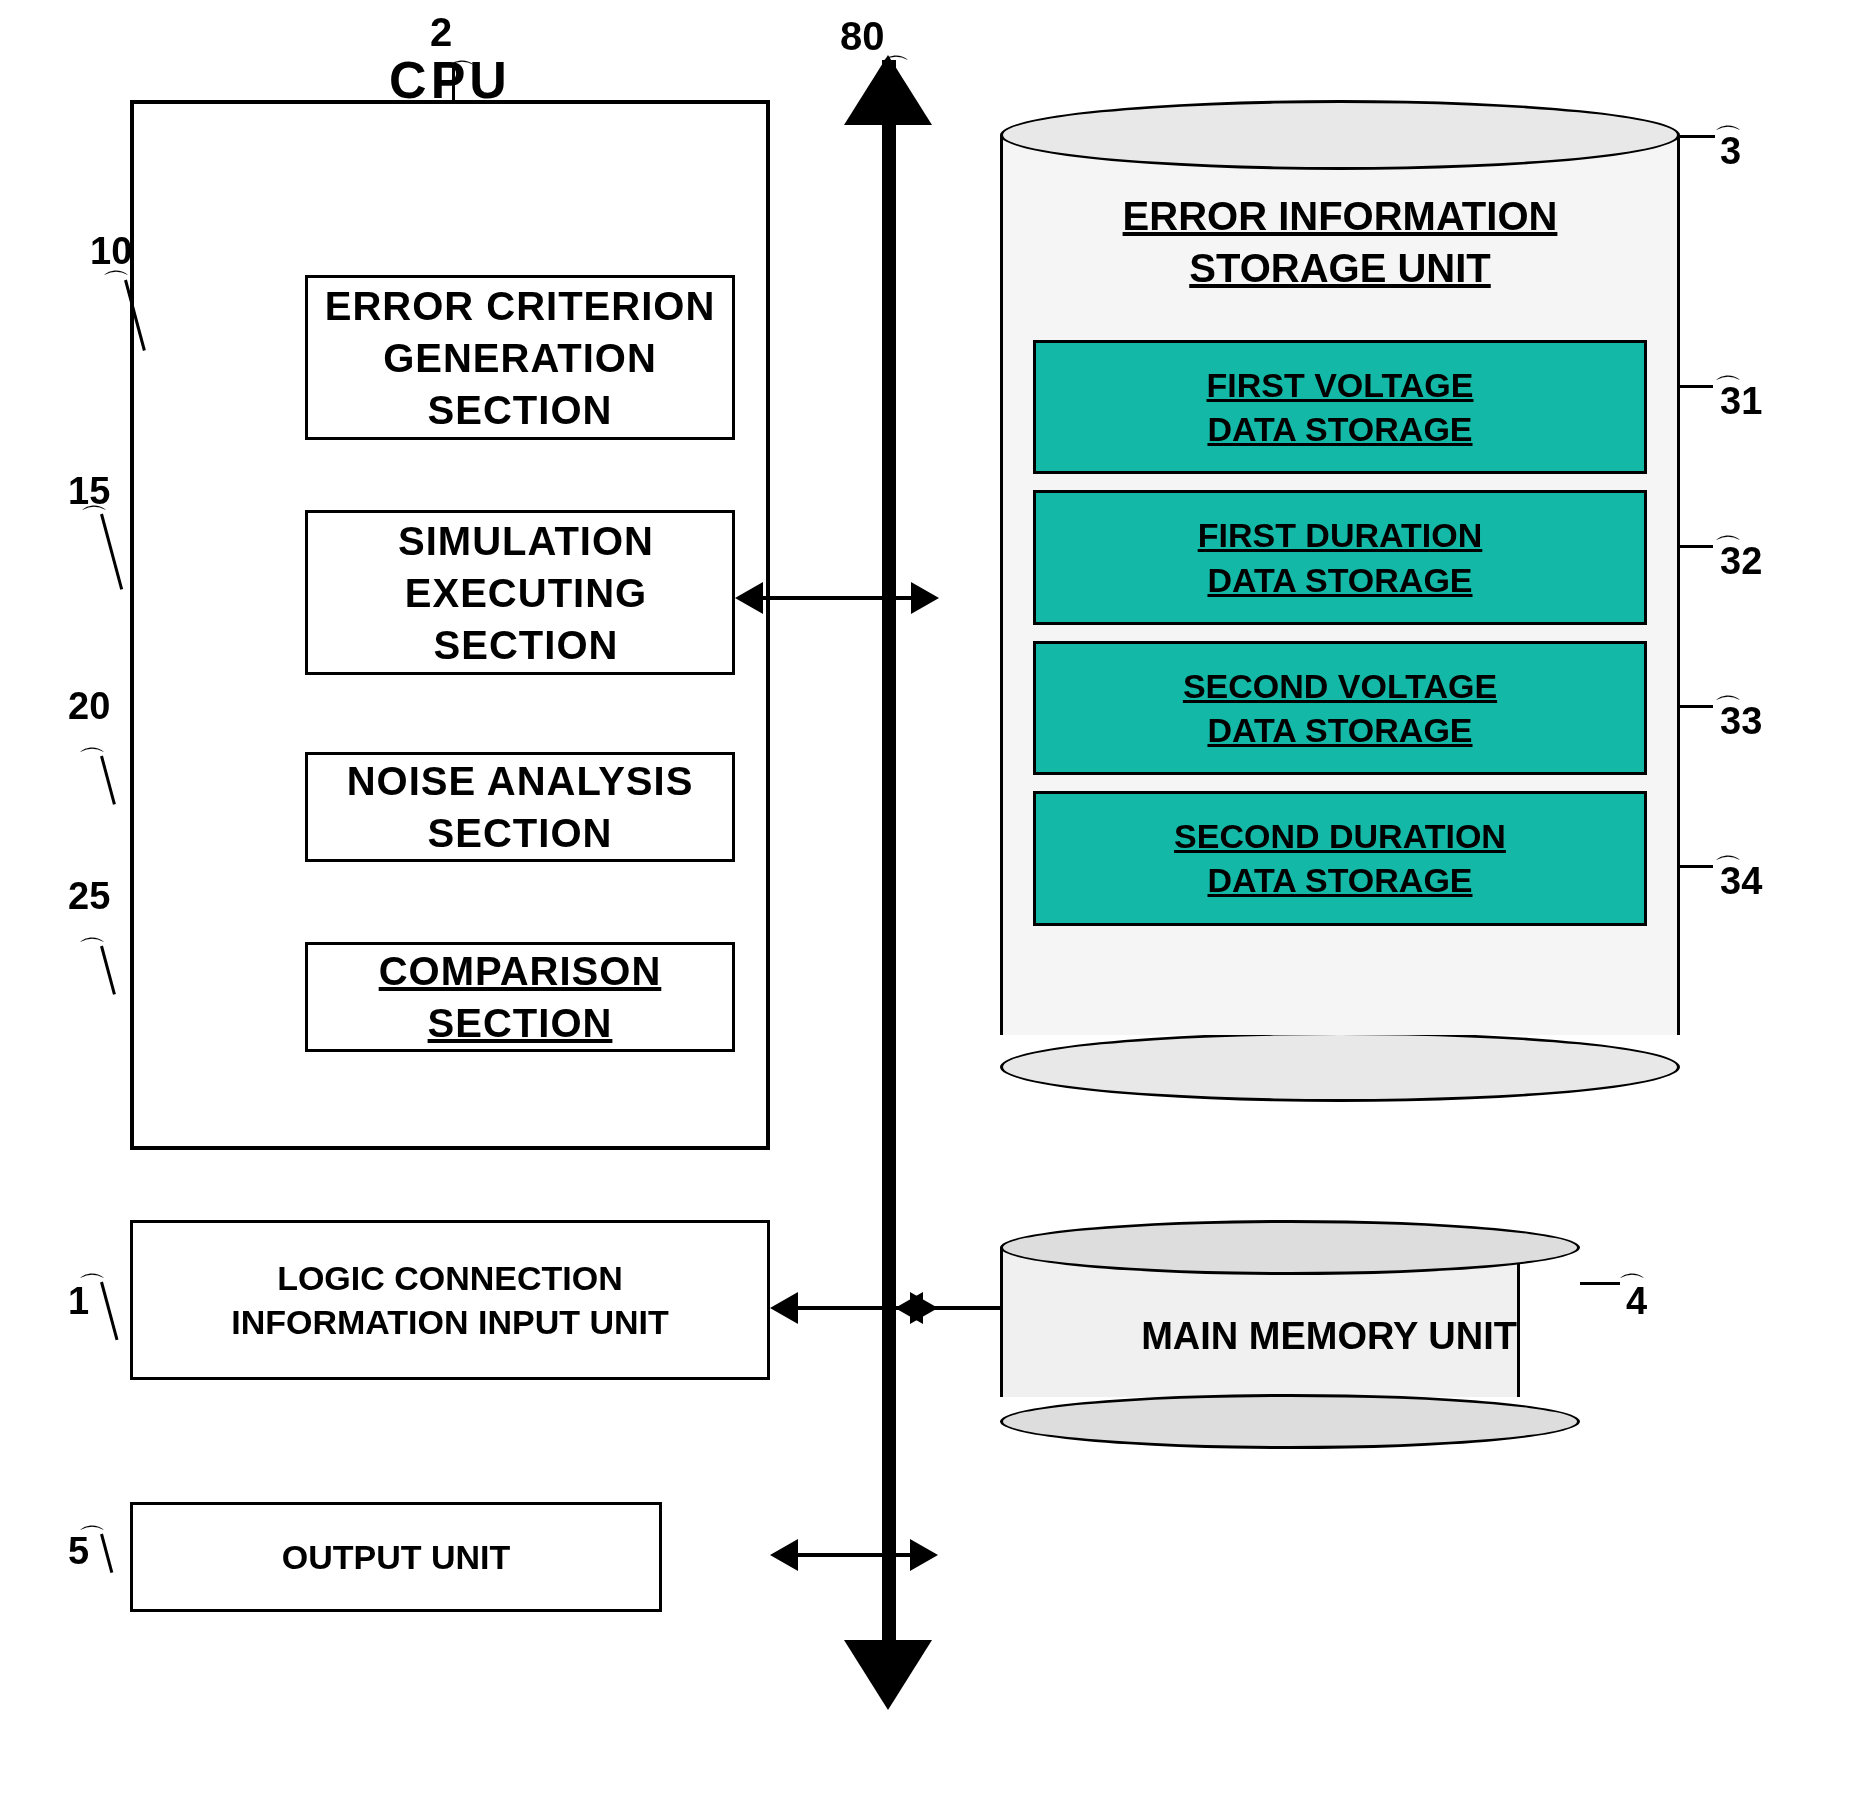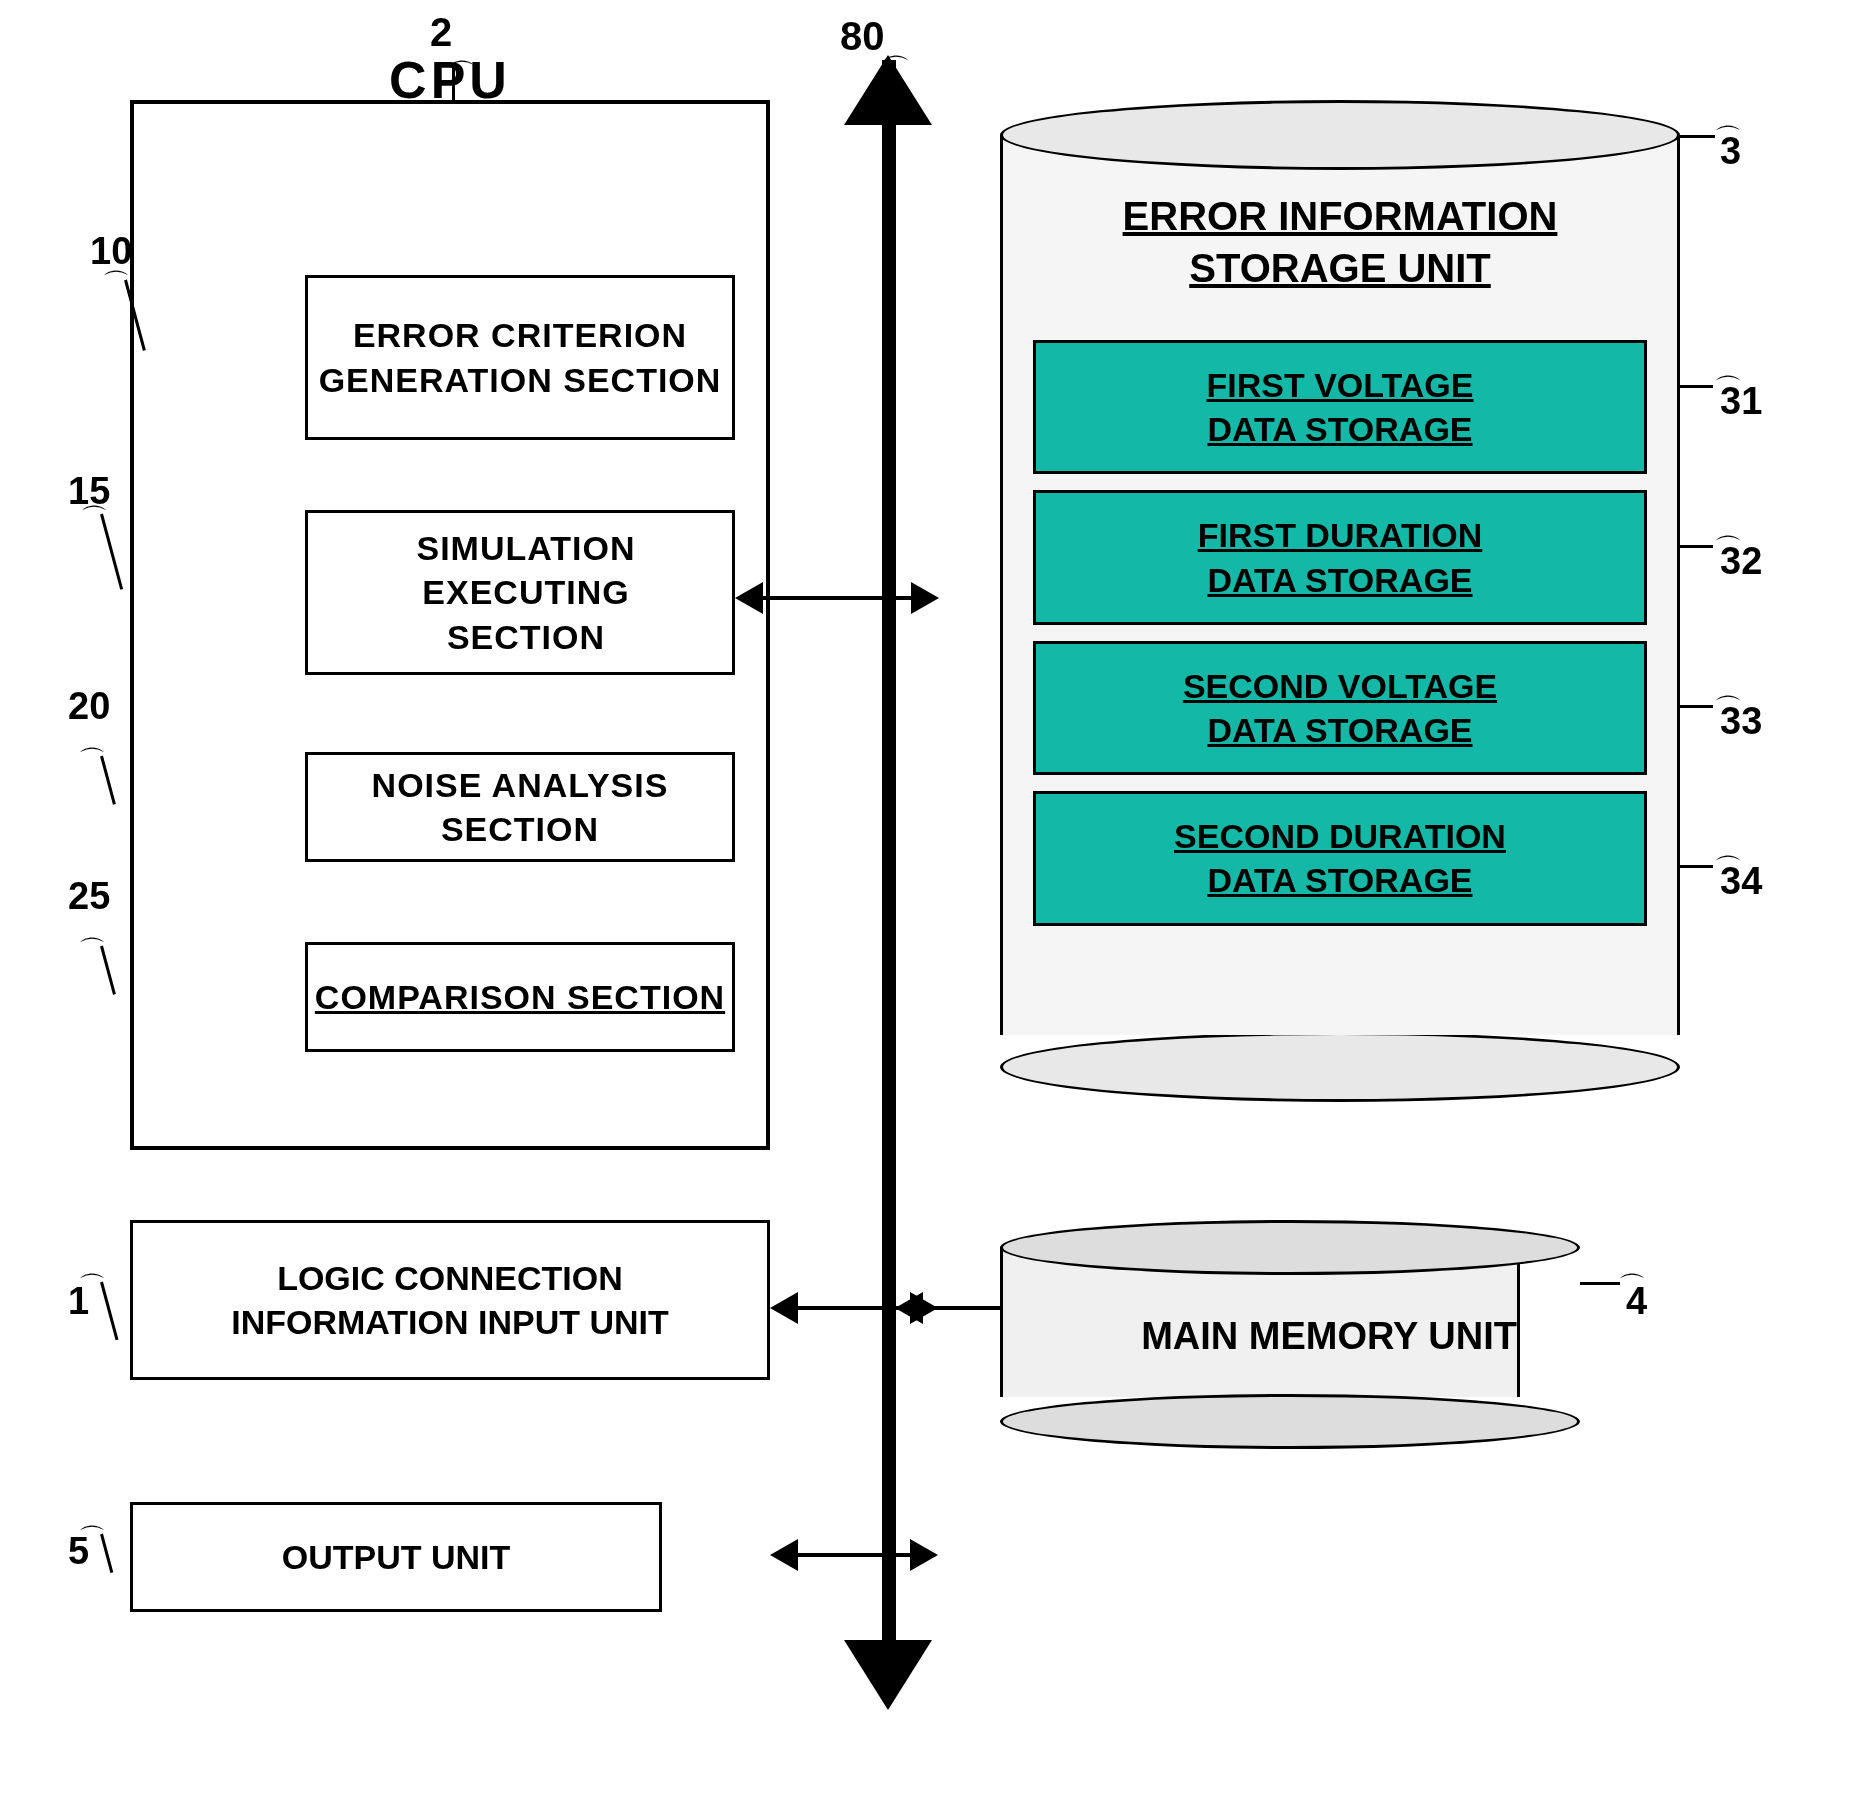--- a/index.html
+++ b/index.html
@@ -49,21 +49,21 @@
     .section-box {
       position: absolute;
       border: 3px solid #000;
       background: #fff;
       display: flex;
       align-items: center;
       justify-content: center;
       text-align: center;
     }
     .section-box .section-text {
-      font-size: 34px;
+      font-size: 40px;
       font-weight: bold;
       letter-spacing: 1px;
       line-height: 1.3;
     }
 
     
     .box-10 {
       left: 175px;
       top: 175px;
       width: 430px;

